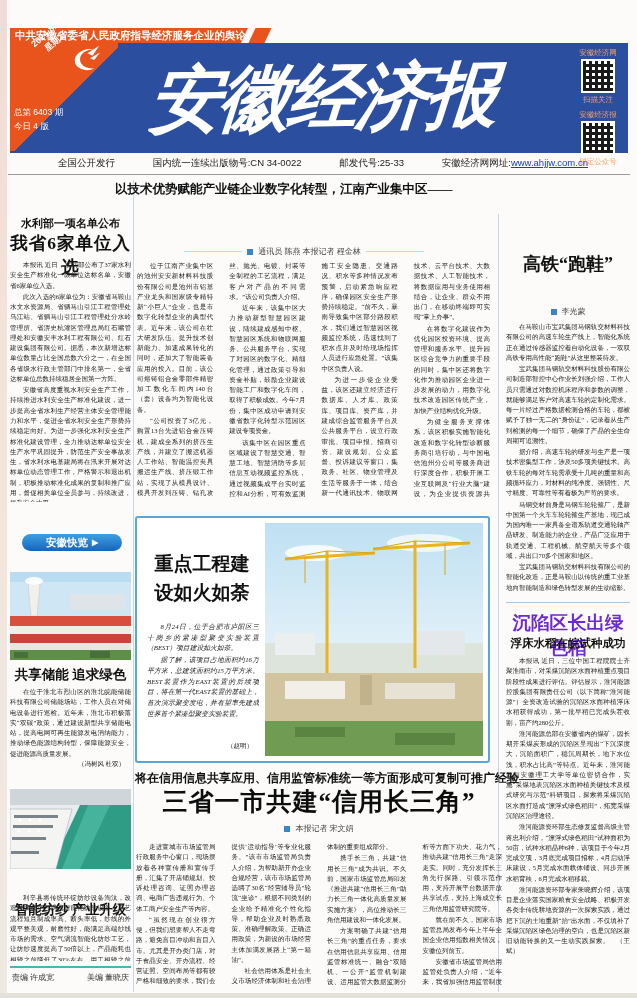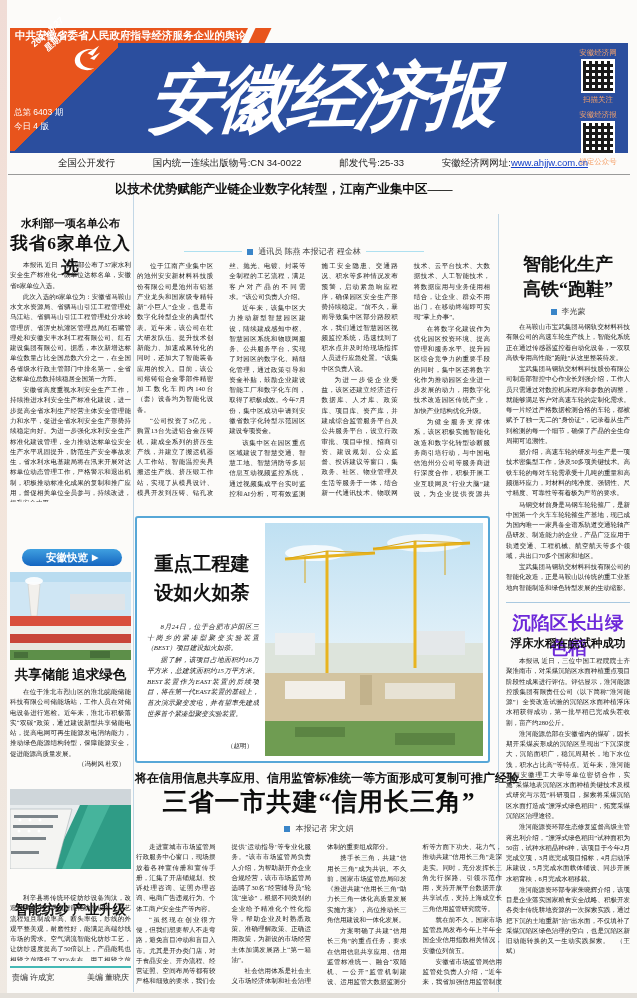--- a/index.html
+++ b/index.html
@@ -50,21 +50,21 @@
   .byline-row { display:flex; align-items:center; justify-content:center; gap:5px; }
   .byline-row .rule { height:1px; background:#aee0f0; flex:0 0 58px; }
   .sq { width:6px; height:6px; background:#3a85c8; flex:0 0 6px; }
   .byline-text { font-size:8px; color:#444; font-family:"Liberation Sans",sans-serif; white-space:nowrap; }
 
   
   .lc { position:absolute; left:10px; width:121px; }
   .water-kicker { top:216px; text-align:center; font-weight:bold; font-size:11px; color:#111; }
   .water-head { top:231px; text-align:center; font-weight:bold; font-size:17.5px; color:#111; letter-spacing:1px; }
   .water-body { top:260px; height:242px; overflow:hidden; }
-  .quick-pill { position:absolute; left:22px; top:549px; width:100px; height:17px; border-radius:9px;
+  .quick-pill { position:absolute; left:22px; top:534px; width:100px; height:17px; border-radius:9px;
     background:linear-gradient(180deg,#3fa0e0,#1565c0); color:#fff; display:flex; align-items:center;
     justify-content:center; gap:4px; font-family:"Liberation Sans",sans-serif; font-size:10.5px; font-weight:bold; }
   .quick-pill .arr { font-size:8px; }
   .lc-photo { top:572px; height:88px; overflow:hidden; }
   .lc-head1 { top:666px; text-align:center; font-weight:bold; font-size:13.5px; color:#111; }
   .lc-body1 { top:687px; height:100px; overflow:hidden; }
   .lc-photo2 { top:789px; height:80px; overflow:hidden; }
   .lc-head2 { top:873px; text-align:center; font-weight:bold; font-size:13.5px; color:#111;margin-top:28px; }
   .lc-body2 { top:893px; height:68px; overflow:hidden; }
   .lc-footer-line { position:absolute; left:10px; top:966px; width:121px; border-top:2px solid #44b8b4; }
@@ -307,21 +307,20 @@
     <p class="para">“虽然现在创业很方便，但我们想要帮人不走弯路，避免盲目冲动和盲目入市。尤其是开办类门店，对于食品安全、开办流程、经营证照、空间布局等都有较严格和细致的要求，我们会提供‘运动指导’等专业化服务。”该市市场监管局负责人介绍，为帮助新开办企业合规经营，该市市场监管局选聘了30名“经营辅导员”轮流“坐诊”，根据不同类别的企业给予精准化个性化指导，帮助企业及时熟悉政策、准确理解政策、正确运用政策，为新设的市场经营主体加满发展路上“第一箱油”。</p>
     <p class="para">社会信用体系是社会主义市场经济体制和社会治理体制的重要组成部分。</p>
     <p class="para">携手长三角，共建“信用长三角”成为共识。不久前，国家市场监管总局印发《推进共建“信用长三角”助力长三角一体化高质量发展实施方案》，高位推动长三角信用建设和一体化发展。</p>
     <p class="para">方案明确了共建“信用长三角”的重点任务，要求在信用信息共享应用、信用监管标准统一、融合“双随机、一公开”监管机制建设、运用监管大数据监测分析等方面下功夫、花力气，推动共建“信用长三角”走深走实。同时，充分发挥长三角先行探路、引领示范作用，支持开展平台数据开放共享试点，支持上海成立长三角信用监管研究院等。</p>
     <p class="para">就在前不久，国家市场监管总局发布今年上半年全国企业信用指数相关情况，安徽位列前五。</p>
     <p class="para">安徽省市场监管局信用监管处负责人介绍，“近年来，我省加强信用监管制度机制建设，以信用承诺管理、失信惩戒、分层分类监管、信用修复服务等六项行动为抓手，深入推进经营主体信用体系建设。特别是今年以来，省市场监管局联合省发展改革委等部门开展‘信用助企行’活动，累计开展经营主体信用宣讲培训602场，取得了良好的成效。”</p>
 
   </div>
 
   <div class="sb wheel-title" style="position:absolute;">
-    <div>智能化生产</div>
     <div>高铁“跑鞋”</div>
   </div>
   <div class="sb wheel-byline byline-row" style="position:absolute;">
     <span class="sq"></span>
     <span class="byline-text">李光蒙</span>
   </div>
   <div class="sb wheel-body" style="position:absolute;">
     <p class="para">在马鞍山市宝武集团马钢轨交材料科技有限公司的高速车轮生产线上，智能化系统正在通过传感器监控着自动化设备，一双双高铁专用高性能“跑鞋”从这里整装待发。</p>
     <p class="para">宝武集团马钢轨交材料科技股份有限公司制造部智控中心作业长刘强介绍，工作人员只需通过对数控机床程序和参数的调整，就能够满足客户对高速车轮的定制化需求。每一片经过严格数据检测合格的车轮，都被赋予了独一无二的“身份证”，记录着从生产到检测的每一个细节，确保了产品的全生命周期可追溯性。</p>
     <p class="para">据介绍，高速车轮的研发与生产是一项技术密集型工作，涉及50多项关键技术。高铁车轮的每对车轮需承受十几吨的重量和高频循环应力，对材料的纯净度、强韧性、尺寸精度、可靠性等有着极为严苛的要求。</p>

